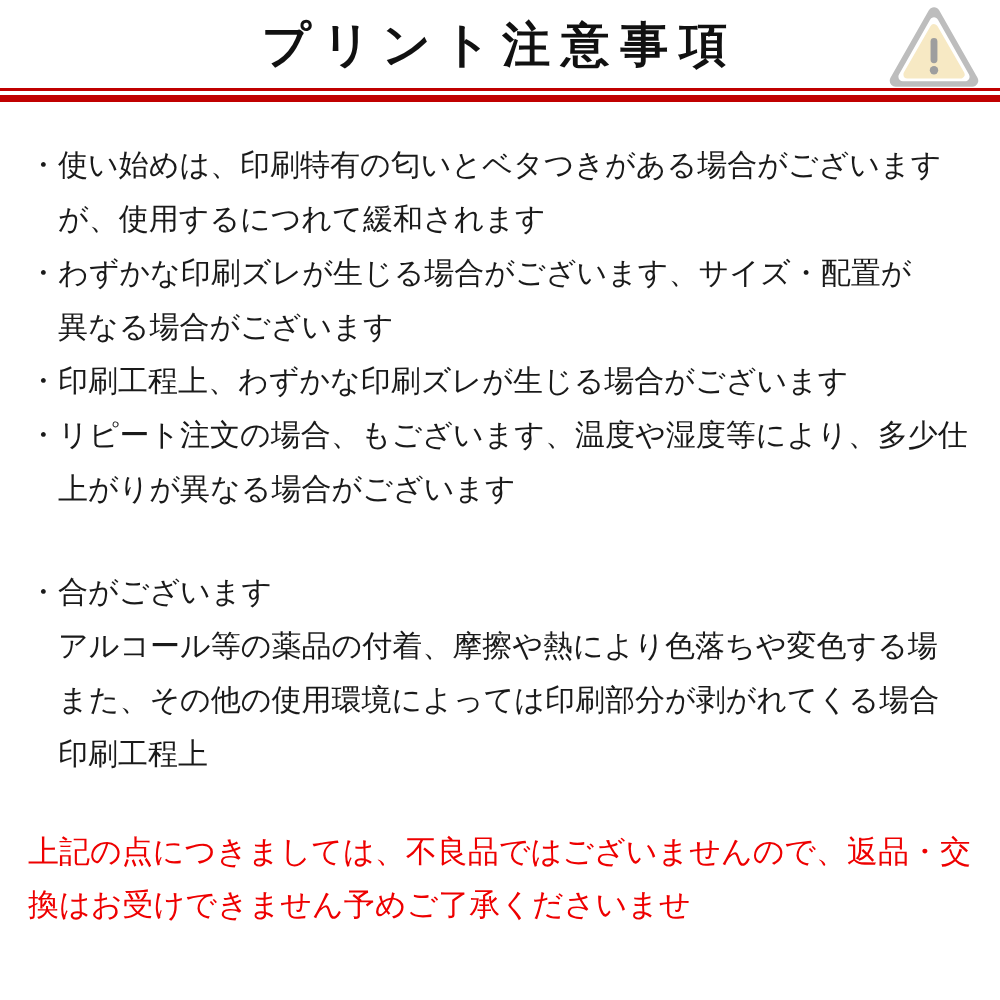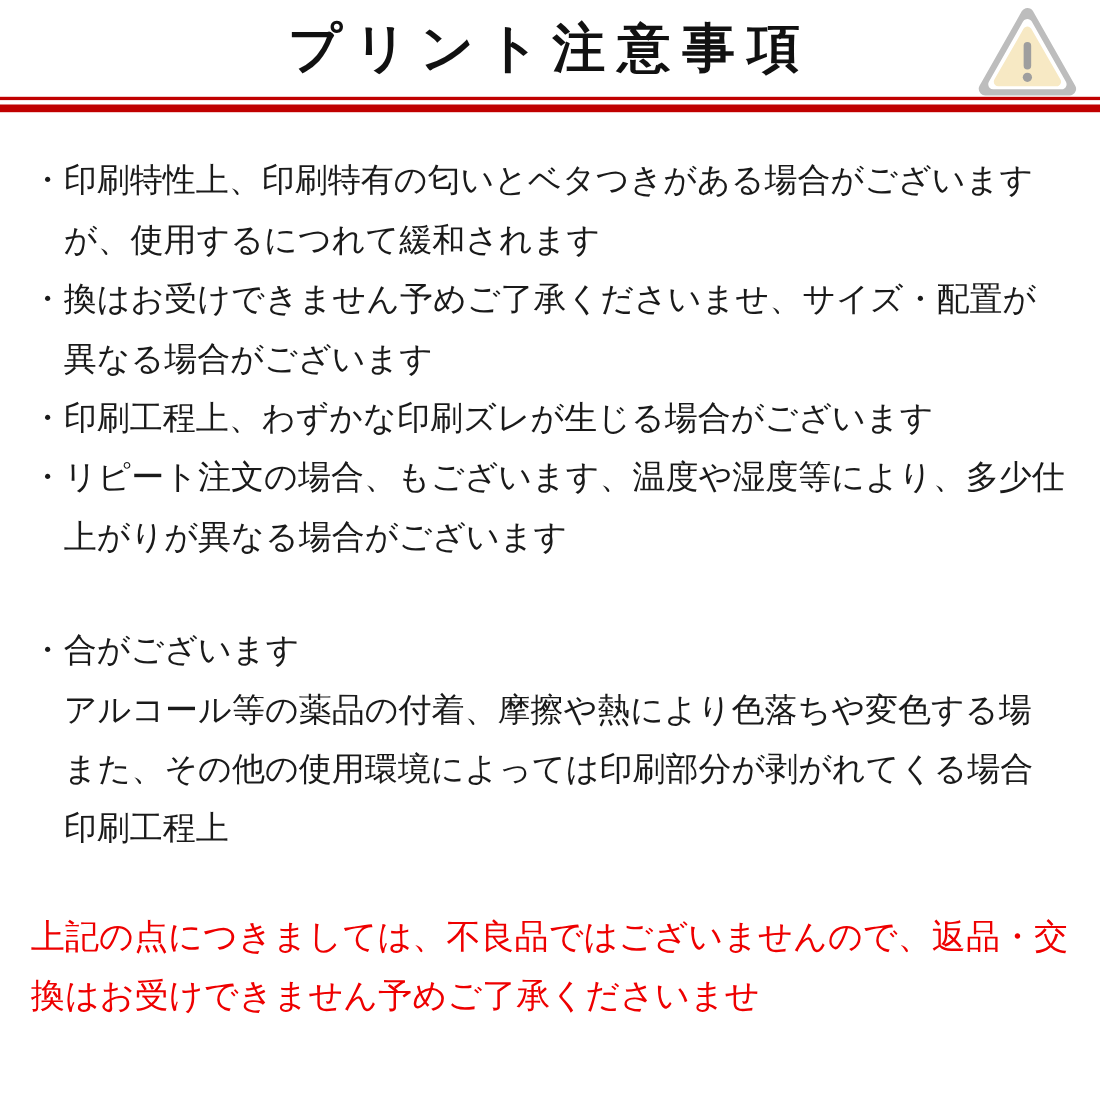--- a/index.html
+++ b/index.html
@@ -84,26 +84,26 @@
         <circle cx="50" cy="71.5" r="4.6" fill="#9e9e9e"></circle>
       </svg>
     </div>
     <div class="double-rule"></div>
   </div>
 
   <div class="notice-body">
       <div class="notice-section">
         <div class="notice-item">
           <span class="bullet">・</span>
-          <div class="line">印刷特性上、印刷特有の匂いとベタつきがある場合がございます</div>
+          <div class="line">使い始めは、印刷特有の匂いとベタつきがある場合がございます</div>
           <div class="line">が、使用するにつれて緩和されます</div>
         </div>
         <div class="notice-item">
           <span class="bullet">・</span>
-          <div class="line">換はお受けできません予めご了承くださいませ、サイズ・配置が</div>
+          <div class="line">わずかな印刷ズレが生じる場合がございます、サイズ・配置が</div>
           <div class="line">異なる場合がございます</div>
         </div>
         <div class="notice-item">
           <span class="bullet">・</span>
           <div class="line">印刷工程上、わずかな印刷ズレが生じる場合がございます</div>
         </div>
         <div class="notice-item">
           <span class="bullet">・</span>
           <div class="line">リピート注文の場合、もございます、温度や湿度等により、多少仕</div>
           <div class="line">上がりが異なる場合がございます</div>

